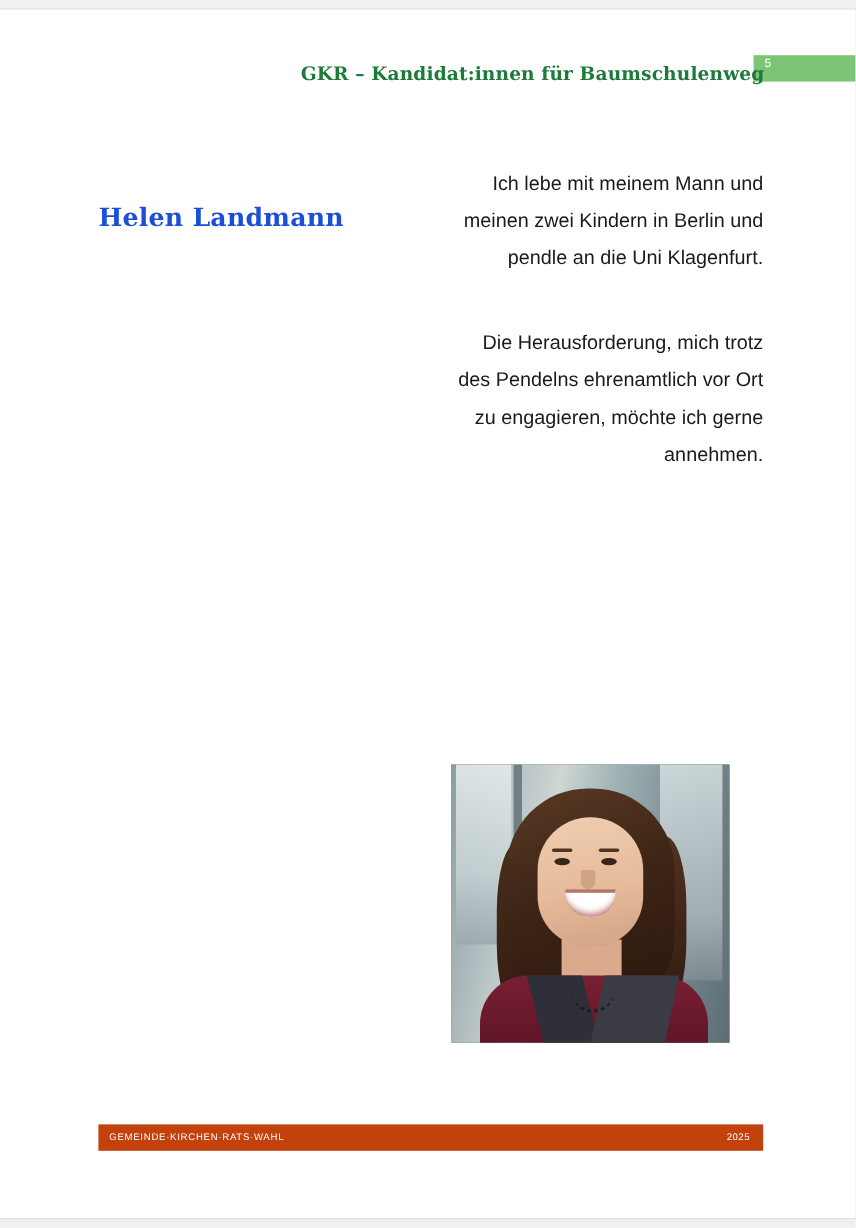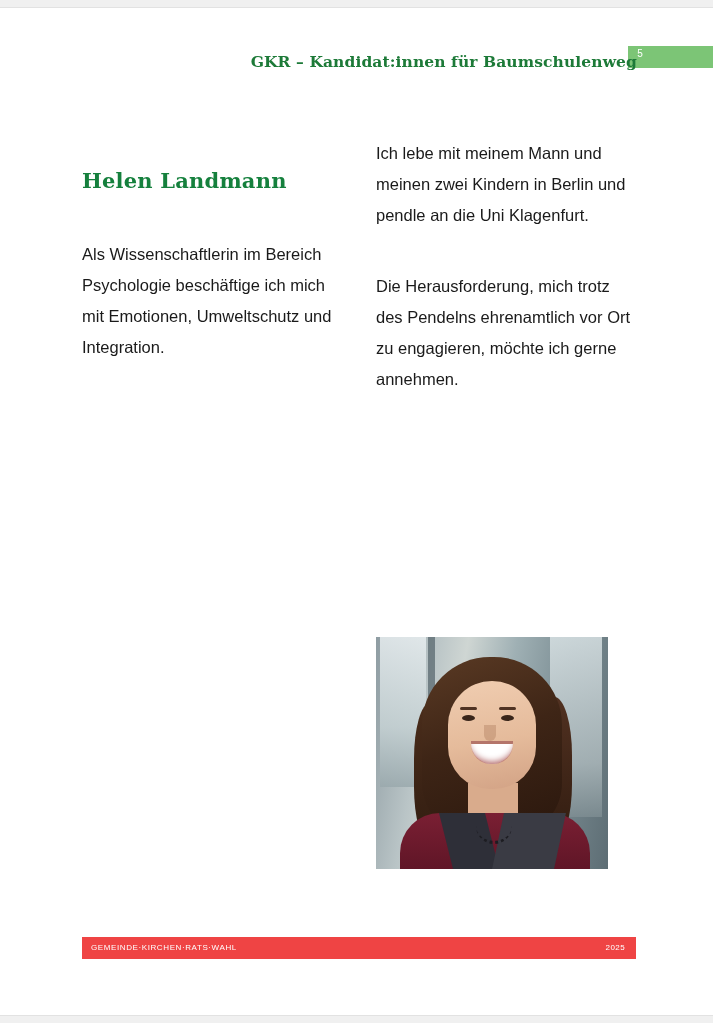--- a/index.html
+++ b/index.html
@@ -65,26 +65,27 @@
     position: absolute;
     left: 82px;
     top: 160px;
     width: 258px;
   }
   .col-right {
     position: absolute;
     left: 376px;
     top: 130px;
     width: 260px;
+    text-align: right;
   }
   .name {
     font-family: "DejaVu Serif", serif;
     font-weight: bold;
     font-size: 21px;
-    color: #15803d;
+    color: #1d4ed8;
     letter-spacing: 0.2px;
     margin: 0 0 46px 0;
     line-height: 1.2;
   }
   p.body-text {
     margin: 0 0 40px 0;
     font-family: "Liberation Sans", sans-serif;
     font-size: 16.5px;
     line-height: 31px;
     color: #1a1a1a;
@@ -257,21 +258,21 @@
     border-bottom: 3px dotted #1d1d22;
     border-radius: 0 0 20px 20px;
   }
   
   .footer {
     position: absolute;
     left: 82px;
     top: 929px;
     width: 554px;
     height: 22px;
-    background: #ef4444;
+    background: #c2410c;
     color: #ffffff;
   }
   .footer-label {
     position: absolute;
     left: 9px;
     top: 6px;
     font-size: 8px;
     letter-spacing: 0.6px;
     font-family: "Liberation Sans", sans-serif;
   }
@@ -290,21 +291,20 @@
 <div class="page">
 
   <div class="header">
     <div class="header-bar"></div>
     <div class="page-number">5</div>
     <div class="header-title">GKR – Kandidat:innen für Baumschulenweg</div>
   </div>
 
   <div class="col-left">
     <h1 class="name">Helen Landmann</h1>
-    <p class="body-text">Als Wissenschaftlerin im Bereich Psychologie beschäftige ich mich mit Emotionen, Umweltschutz und Integration.</p>
   </div>
 
   <div class="col-right">
     <p class="body-text">Ich lebe mit meinem Mann und meinen zwei Kindern in Berlin und pendle an die Uni Klagenfurt.</p>
     <p class="body-text">Die Herausforderung, mich trotz des Pendelns ehrenamtlich vor Ort zu engagieren, möchte ich gerne annehmen.</p>
   </div>
 
   <div class="photo">
     <div class="bg"></div>
     <div class="window-l"></div>

